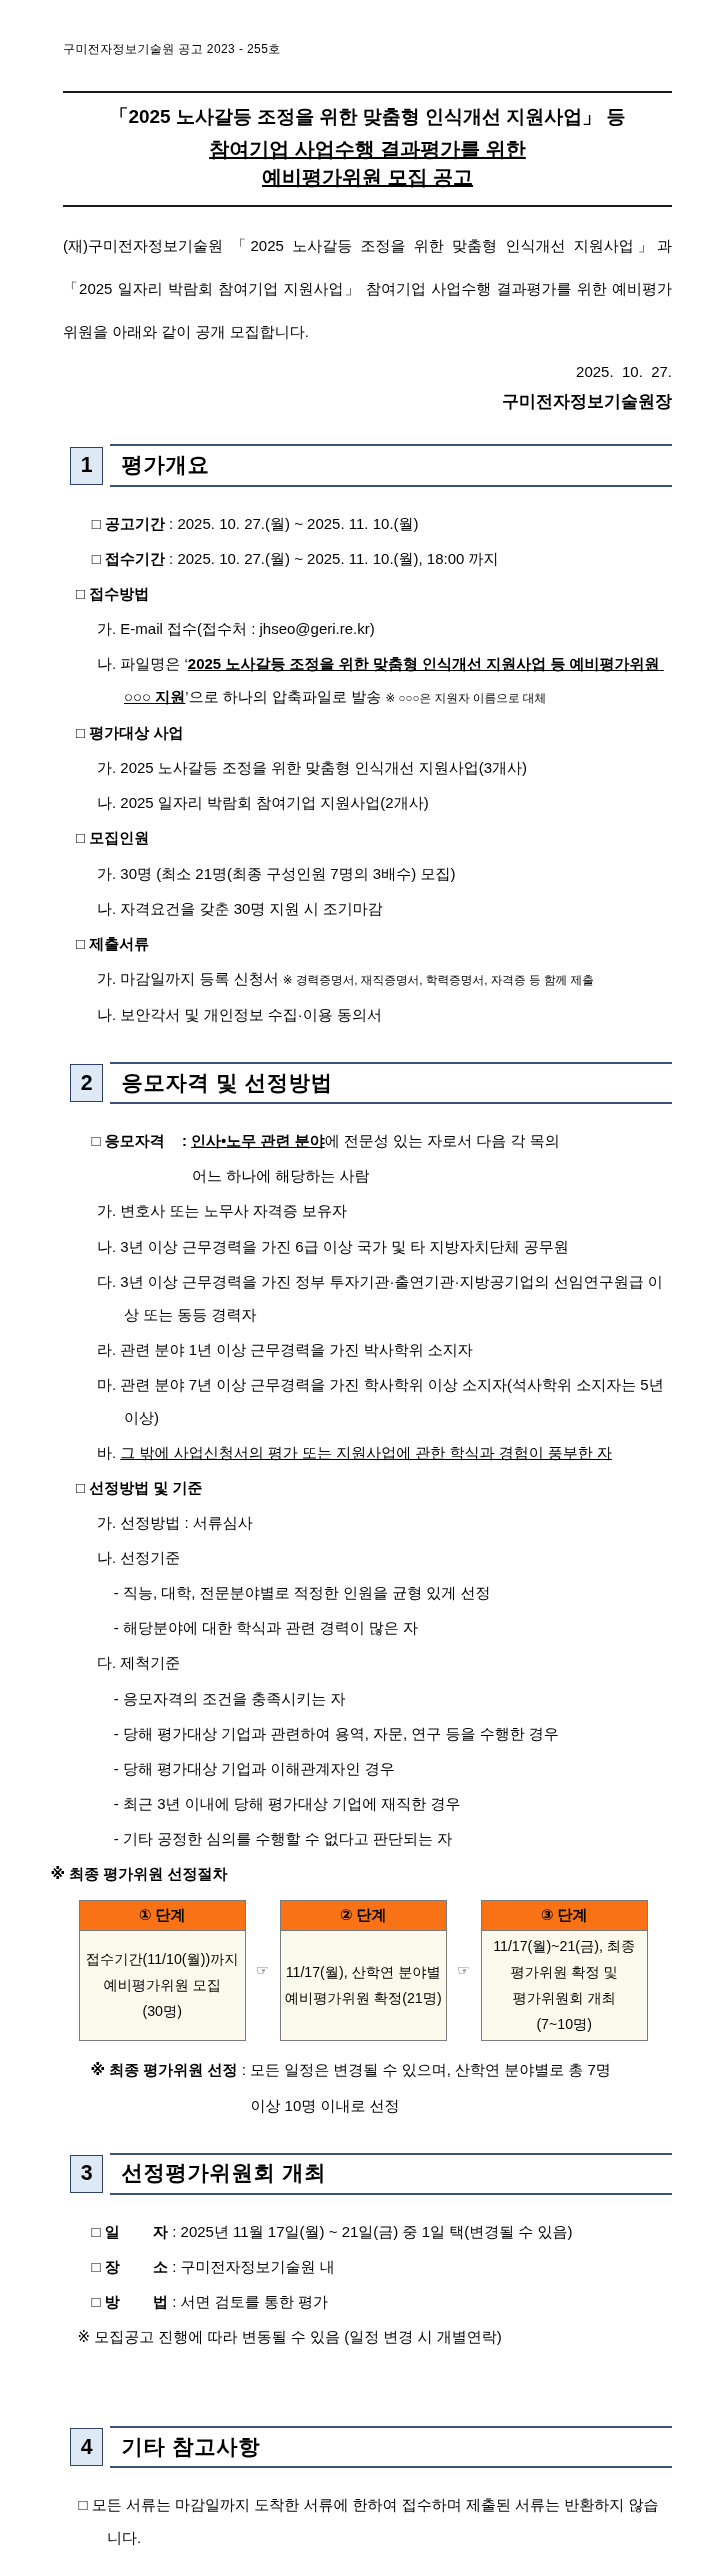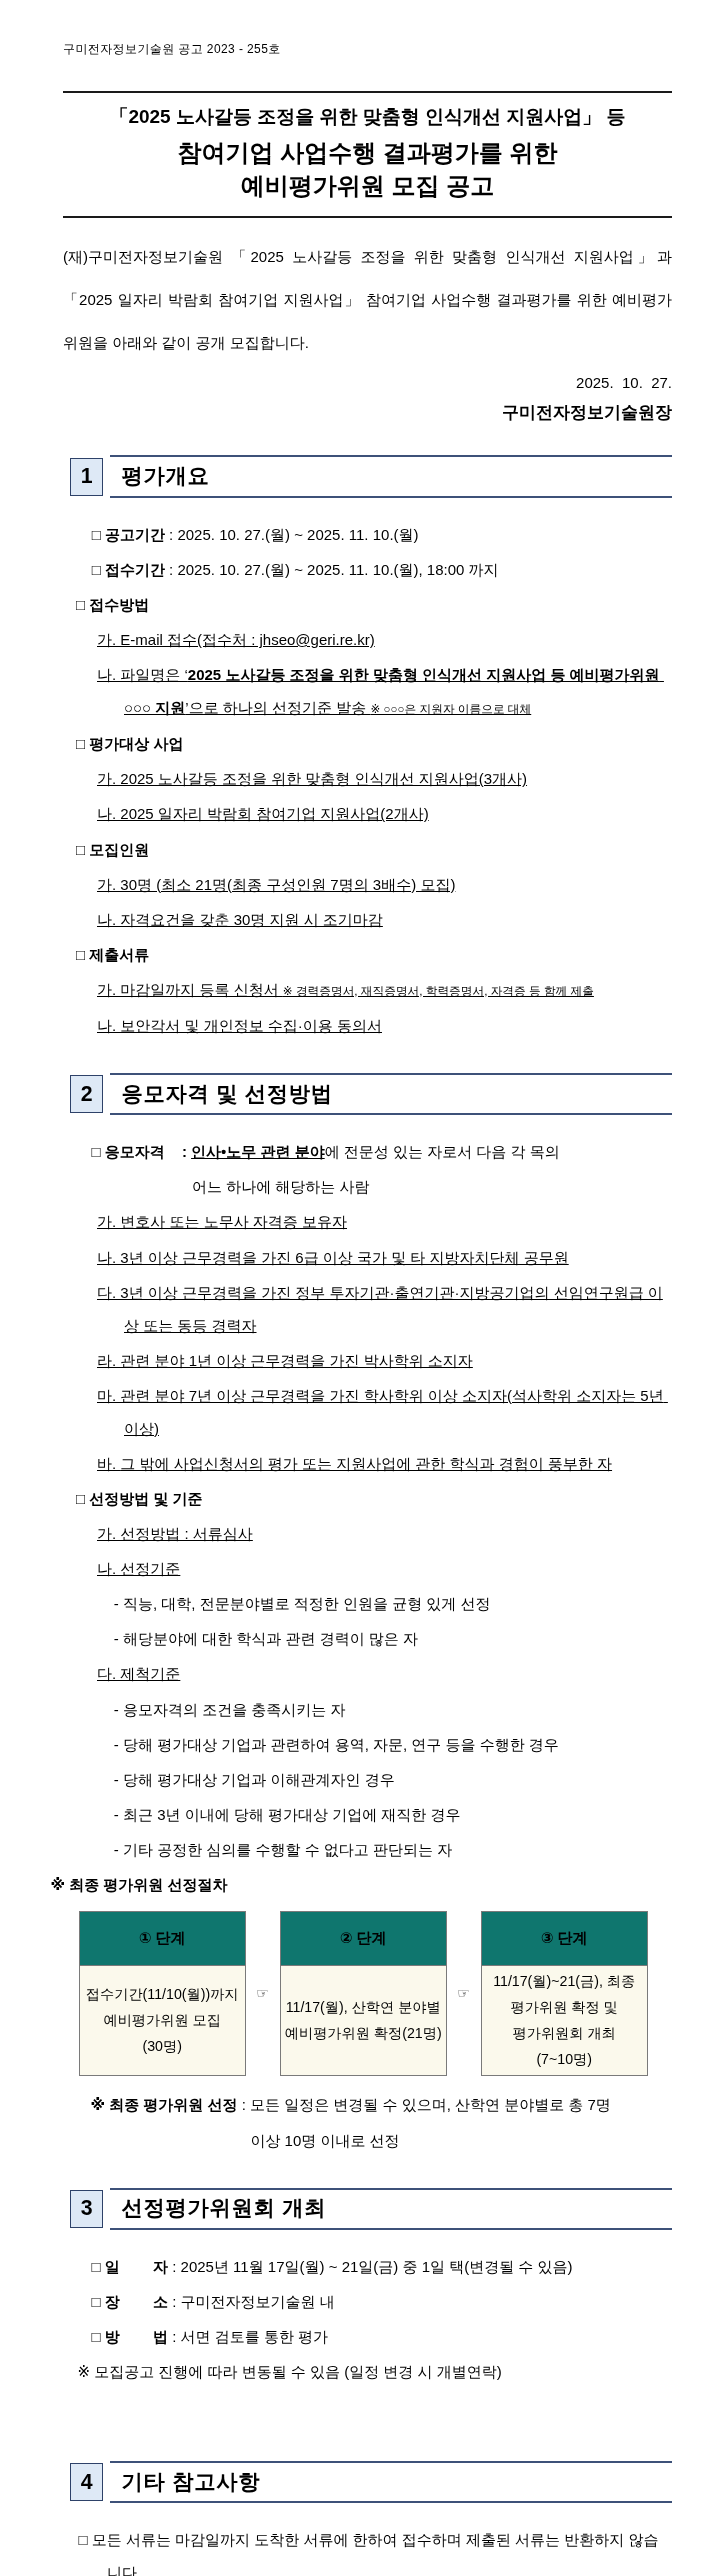--- a/index.html
+++ b/index.html
@@ -4,48 +4,48 @@
 <style>
   html,body{margin:0;padding:0;background:#fff;}
   body{width:711px;min-height:2576px;box-sizing:border-box;color:#000;
        font-family:"Liberation Sans","DejaVu Sans",sans-serif;}
   .page{padding:41px 39px 36px 63px;}
   .notice-no{font-size:12px;letter-spacing:0.4px;}
   
   .title-block{margin-top:33px;border-top:2.8px double #1a1a1a;border-bottom:2.8px double #1a1a1a;
                padding:11.4px 0 14.2px;text-align:center;}
   .t1{font-size:19px;font-weight:bold;margin-bottom:5.7px;white-space:pre-wrap;}
-  .t2{font-size:24px;font-weight:bold;line-height:1.38;white-space:pre-wrap;}
+  .t2{font-size:20px;font-weight:bold;line-height:1.38;white-space:pre-wrap;text-decoration:underline;}
   
   .intro{margin-top:17px;font-size:15px;line-height:43px;text-align:justify;white-space:pre-wrap;}
   .date-line{margin-top:10px;text-align:right;font-size:15px;white-space:pre-wrap;}
   .signer{margin-top:10px;text-align:right;font-size:17px;font-weight:bold;}
   
   .sec{display:flex;align-items:center;margin:31px 0 20px 7.1px;}
   .sec-num{width:31px;height:36px;background:#DEE9F6;border:1.4px solid #2E4269;flex:0 0 auto;
            display:flex;align-items:center;justify-content:center;font-size:21.3px;font-weight:bold;}
   .sec-bar{flex:1;margin-left:7.1px;border-top:2.1px solid #3D5179;border-bottom:2.1px solid #3D5179;
            padding:3.6px 0 5.7px 11.4px;font-size:21.3px;font-weight:bold;letter-spacing:0.7px;}
   
   .ln{font-size:15px;line-height:33px;margin-bottom:2.1px;white-space:pre-wrap;}
   .l0{padding-left:15.7px;}
   .l0h{padding-left:44px;text-indent:-28.5px;}
-  .l1{padding-left:61px;text-indent:-27px;text-decoration:underline;}
+  .l1{padding-left:61px;text-indent:-27px;}
   .l1b{padding-left:129px;}
   .l2{padding-left:65px;text-indent:-14.2px;}
   .lstar{padding-left:40px;text-indent:-25.6px;}
   .bold{font-weight:bold;padding-left:13px;}
   .em{font-weight:bold;text-decoration:underline;}
   .u{text-decoration:underline;}
   .note{font-size:11.7px;}
   
   .flow{display:flex;align-items:center;margin:10px 0 4.3px 15.7px;width:569px;}
   .fbox{width:165px;flex:0 0 auto;border:0.7px solid #7a7a7a;}
-  .fhead{background:#0f766e;border-bottom:0.7px solid #7a7a7a;text-align:center;
-         font-size:15px;font-weight:600;padding:17px 0;}
+  .fhead{background:#f97316;border-bottom:0.7px solid #7a7a7a;text-align:center;
+         font-size:15px;font-weight:600;padding:5px 0;}
   .fbody{background:#FBF9EC;height:100px;display:flex;align-items:center;justify-content:center;
          text-align:center;font-size:14.2px;line-height:26px;padding:4.3px 2.8px;white-space:pre-wrap;}
   .farrow{flex:1;text-align:center;font-size:14.2px;color:#222;}
   .final2{text-align:center;padding-right:85px;}
   .gap-big{height:40px;}
 </style>
 </head>
 <body>
 
 <div class="page">
@@ -64,21 +64,21 @@
 
   <div class="sec">
       <div class="sec-num">1</div>
       <div class="sec-bar">평가개요</div>
     </div>
 
   <div class="ln l0"><span class="bold">□ 공고기간</span><span> : 2025. 10. 27.(월) ~ 2025. 11. 10.(월)</span></div>
   <div class="ln l0"><span class="bold">□ 접수기간</span><span> : 2025. 10. 27.(월) ~ 2025. 11. 10.(월), 18:00 까지</span></div>
   <div class="ln l0 bold">□ 접수방법</div>
   <div class="ln l1">가. E-mail 접수(접수처 : jhseo@geri.re.kr)</div>
-  <div class="ln l1"><span>나. 파일명은 ‘</span><span class="em">2025 노사갈등 조정을 위한 맞춤형 인식개선 지원사업 등 예비평가위원 ○○○ 지원</span><span>’으로 하나의 선정기준 발송 </span><span class="note">※ ○○○은 지원자 이름으로 대체</span></div>
+  <div class="ln l1"><span>나. 파일명은 ‘</span><span class="em">2025 노사갈등 조정을 위한 맞춤형 인식개선 지원사업 등 예비평가위원 ○○○ 지원</span><span>’으로 하나의 압축파일로 발송 </span><span class="note">※ ○○○은 지원자 이름으로 대체</span></div>
   <div class="ln l0 bold">□ 평가대상 사업</div>
   <div class="ln l1">가. 2025 노사갈등 조정을 위한 맞춤형 인식개선 지원사업(3개사)</div>
   <div class="ln l1">나. 2025 일자리 박람회 참여기업 지원사업(2개사)</div>
   <div class="ln l0 bold">□ 모집인원</div>
   <div class="ln l1">가. 30명 (최소 21명(최종 구성인원 7명의 3배수) 모집)</div>
   <div class="ln l1">나. 자격요건을 갖춘 30명 지원 시 조기마감</div>
   <div class="ln l0 bold">□ 제출서류</div>
   <div class="ln l1"><span>가. 마감일까지 등록 신청서 </span><span class="note">※ 경력증명서, 재직증명서, 학력증명서, 자격증 등 함께 제출</span></div>
   <div class="ln l1">나. 보안각서 및 개인정보 수집·이용 동의서</div>
 

